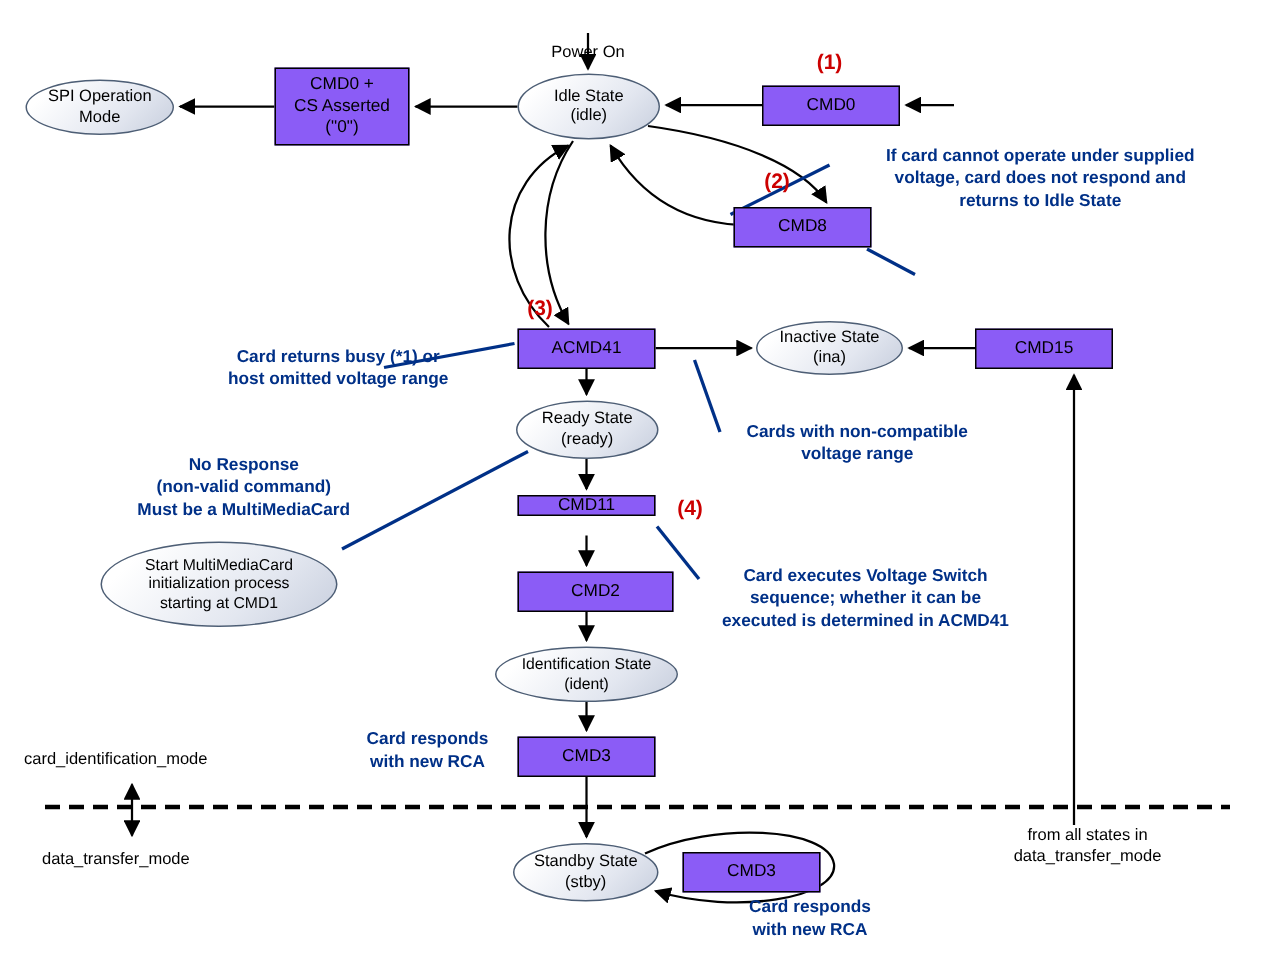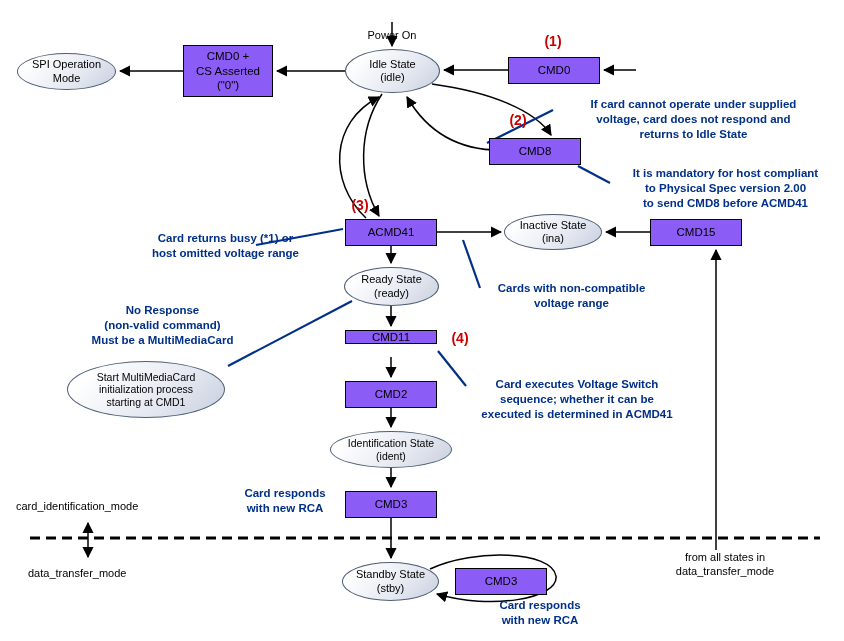--- a/index.html
+++ b/index.html
@@ -111,30 +111,27 @@
 starting at CMD1</div>
 
   <div class="node-box multiline" style="left:183px;top:45px;width:90px;height:52px;">CMD0 +
 CS Asserted
 ("0")</div>
   <div class="node-box" style="left:508px;top:57px;width:92px;height:27px;">CMD0</div>
   <div class="node-box" style="left:489px;top:138px;width:92px;height:27px;">CMD8</div>
   <div class="node-box" style="left:345px;top:219px;width:92px;height:27px;">ACMD41</div>
   <div class="node-box" style="left:650px;top:219px;width:92px;height:27px;">CMD15</div>
   <div class="node-box" style="left:345px;top:330px;width:92px;height:14px;">CMD11</div>
-  <div class="node-box" style="left:345px;top:381px;width:92px;height:27px;">CMD2</div>
+  <div class="node-box" style="left:345px;top:381px;width:104px;height:27px;">CMD2</div>
   <div class="node-box" style="left:345px;top:491px;width:92px;height:27px;">CMD3</div>
   <div class="node-box" style="left:455px;top:568px;width:92px;height:27px;">CMD3</div>
 
   <div class="ann multiline" style="left:556px;top:97px;width:275px;">If card cannot operate under supplied
 voltage, card does not respond and
 returns to Idle State</div>
-  <div class="ann multiline" style="left:608px;top:166px;width:235px;">It is mandatory for host compliant
-to Physical Spec version 2.00
-to send CMD8 before ACMD41</div>
   <div class="ann multiline" style="left:128px;top:231px;width:195px;">Card returns busy (*1) or
 host omitted voltage range</div>
   <div class="ann multiline" style="left:474px;top:281px;width:195px;">Cards with non-compatible
 voltage range</div>
   <div class="ann multiline" style="left:60px;top:303px;width:205px;">No Response
 (non-valid command)
 Must be a MultiMediaCard</div>
   <div class="ann multiline" style="left:462px;top:377px;width:230px;">Card executes Voltage Switch
 sequence; whether it can be
 executed is determined in ACMD41</div>

